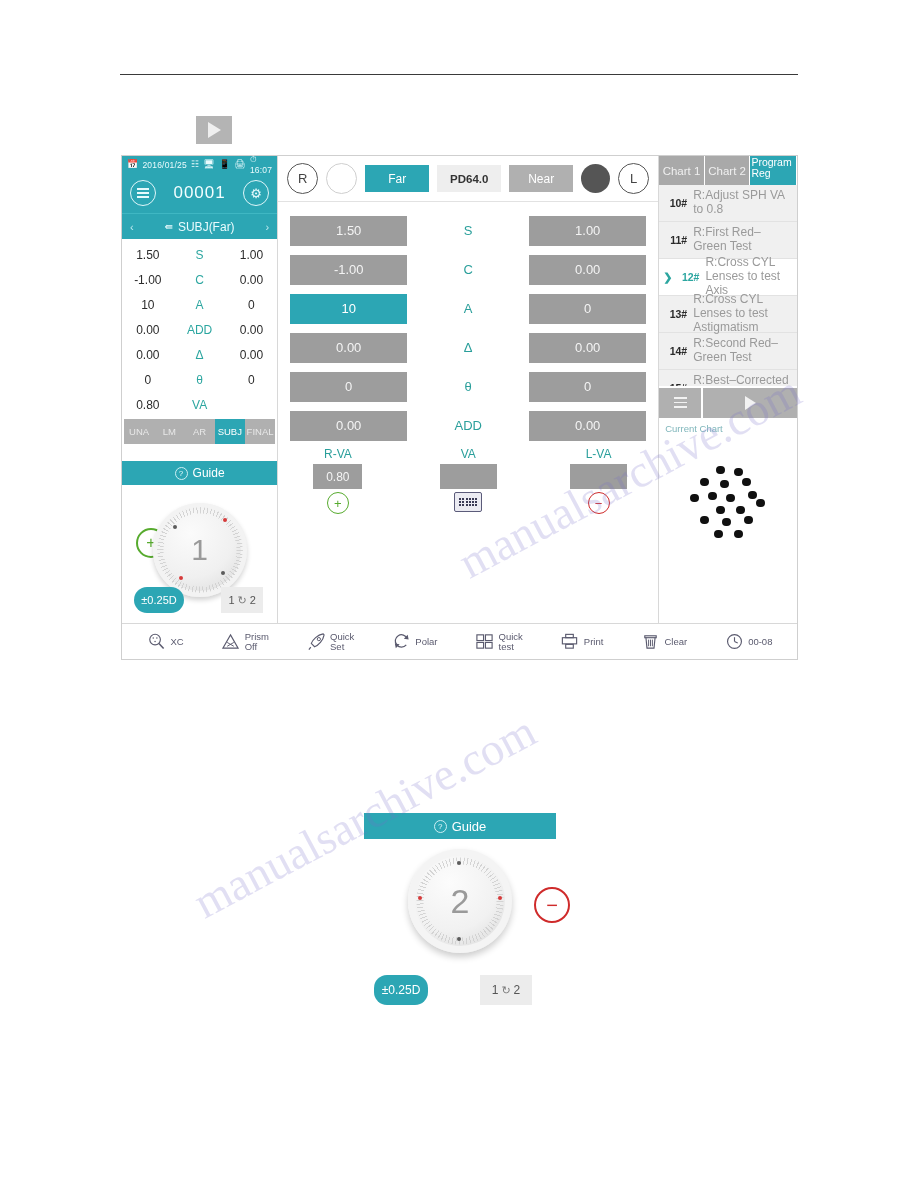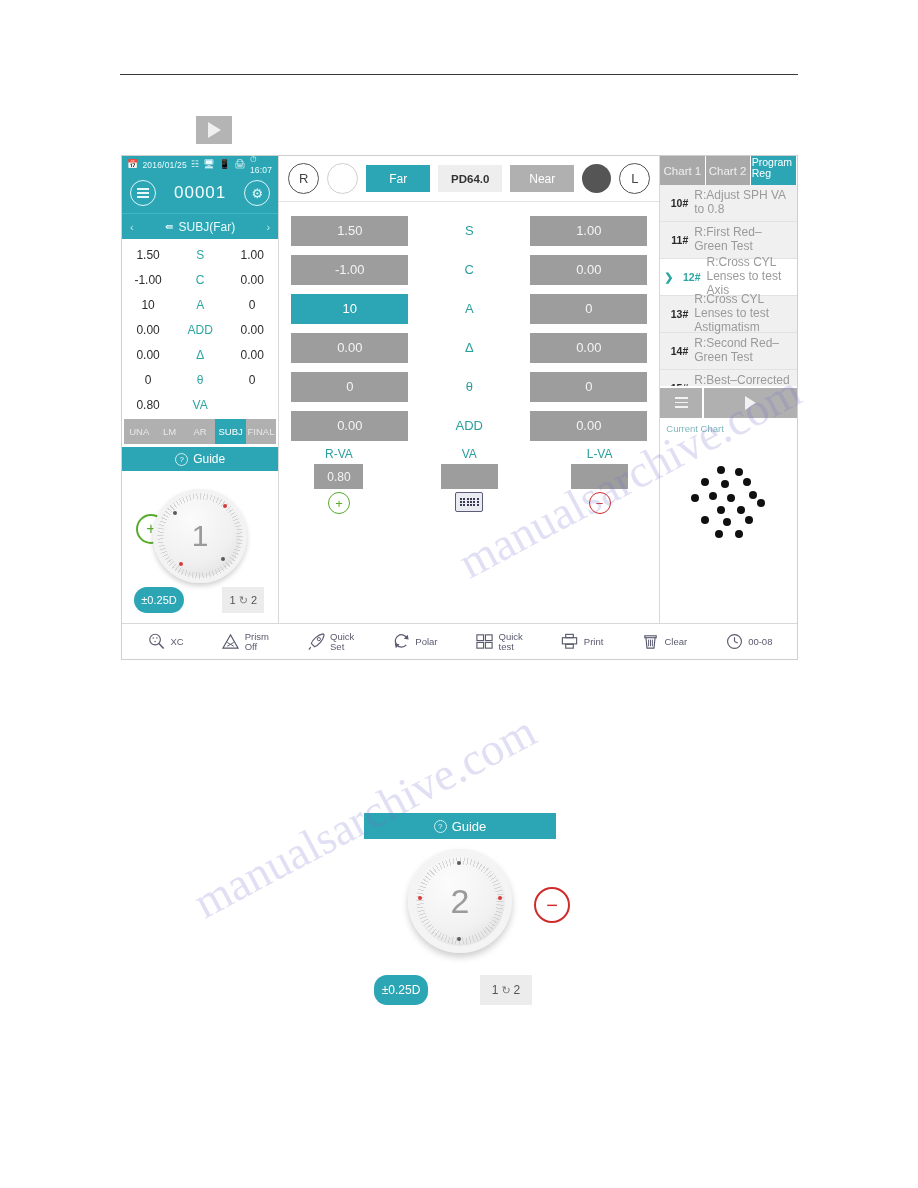--- a/index.html
+++ b/index.html
@@ -40,21 +40,21 @@
   .status-bar{
     height:17px;background:#2ca6b4;color:#e9fbfd;font-size:8.5px;
     display:flex;align-items:center;gap:4px;padding:0 5px;box-sizing:border-box;
     letter-spacing:.2px;
   }
   .sb-ico{display:inline-block;line-height:1;font-size:9px;}
   .sb-date{font-size:8.5px;}
   .sb-time{margin-left:auto;font-size:8.5px;}
   .id-bar{
     height:40px;background:#2ca6b4;display:flex;align-items:center;
-    justify-content:center;padding:0 8px;box-sizing:border-box;color:#fff;gap:18px;
+    justify-content:space-between;padding:0 8px;box-sizing:border-box;color:#fff;
   }
   .circ-btn{
     width:24px;height:24px;border:1.6px solid #dff6f9;border-radius:50%;
     display:flex;align-items:center;justify-content:center;font-size:11px;color:#e6fafc;
   }
   .hamb{display:flex;flex-direction:column;gap:2.5px;}
   .hamb i{display:block;width:12px;height:1.6px;background:#e6fafc;}
   .gear-glyph{font-size:13px;line-height:1;}
   .patient-id{font-size:17px;letter-spacing:1px;color:#f2feff;font-weight:400;}
 
@@ -66,21 +66,21 @@
   .subj-bar .arrow{font-size:11px;color:#bfeaf0;}
   .subj-mid{display:flex;align-items:center;gap:5px;}
   .share-ico{font-size:10px;}
 
   .meas-table{background:#fff;padding:3px 0 2px;}
   .meas-row{display:flex;align-items:center;height:25px;font-size:12px;}
   .meas-row .lv{flex:1;text-align:center;color:#2b2b2b;}
   .meas-row .lbl{width:52px;text-align:center;color:#2ca6a0;}
   .meas-row .rv{flex:1;text-align:center;color:#2b2b2b;}
 
-  .mode-tabs{display:flex;gap:0;padding:0 2px 2px;background:#fff;}
+  .mode-tabs{display:flex;gap:0;padding:0 2px 16px;background:#fff;}
   .mode-tab{
     flex:1;height:25px;background:#b0b0b0;color:#e8e8e8;font-size:9.5px;
     display:flex;align-items:center;justify-content:center;
   }
   .mode-tab.on{background:#2ca6b4;color:#fff;}
 
   .guide-bar{
     height:24px;background:#2ca6b4;color:#ffffff;font-size:12px;
     display:flex;align-items:center;justify-content:center;gap:5px;
     border-top:1px solid #fff;

